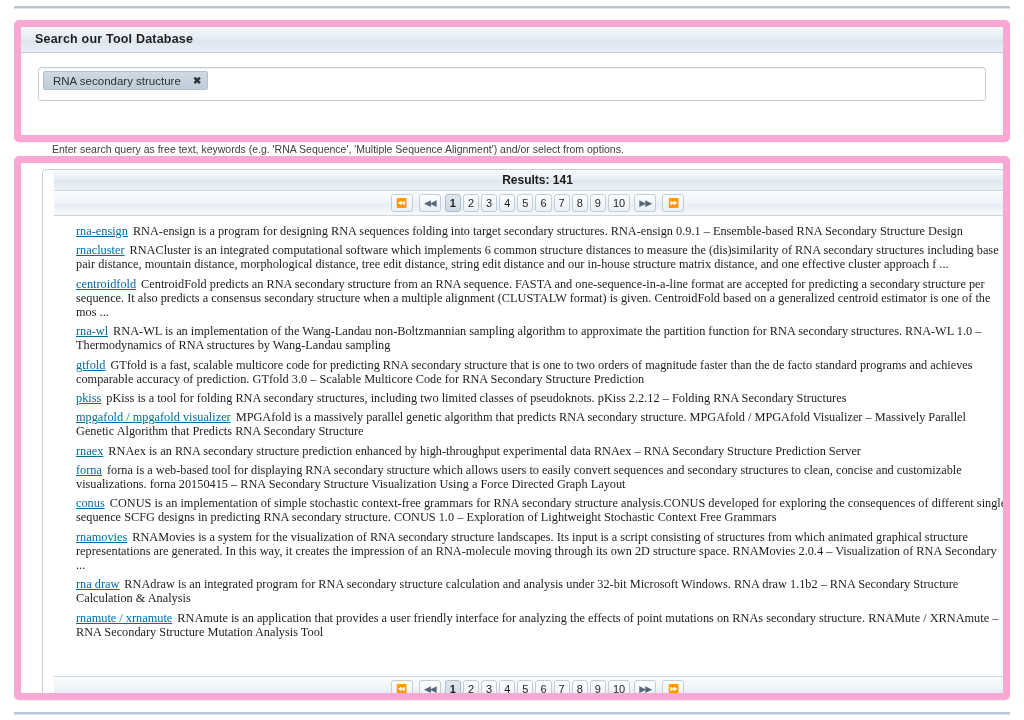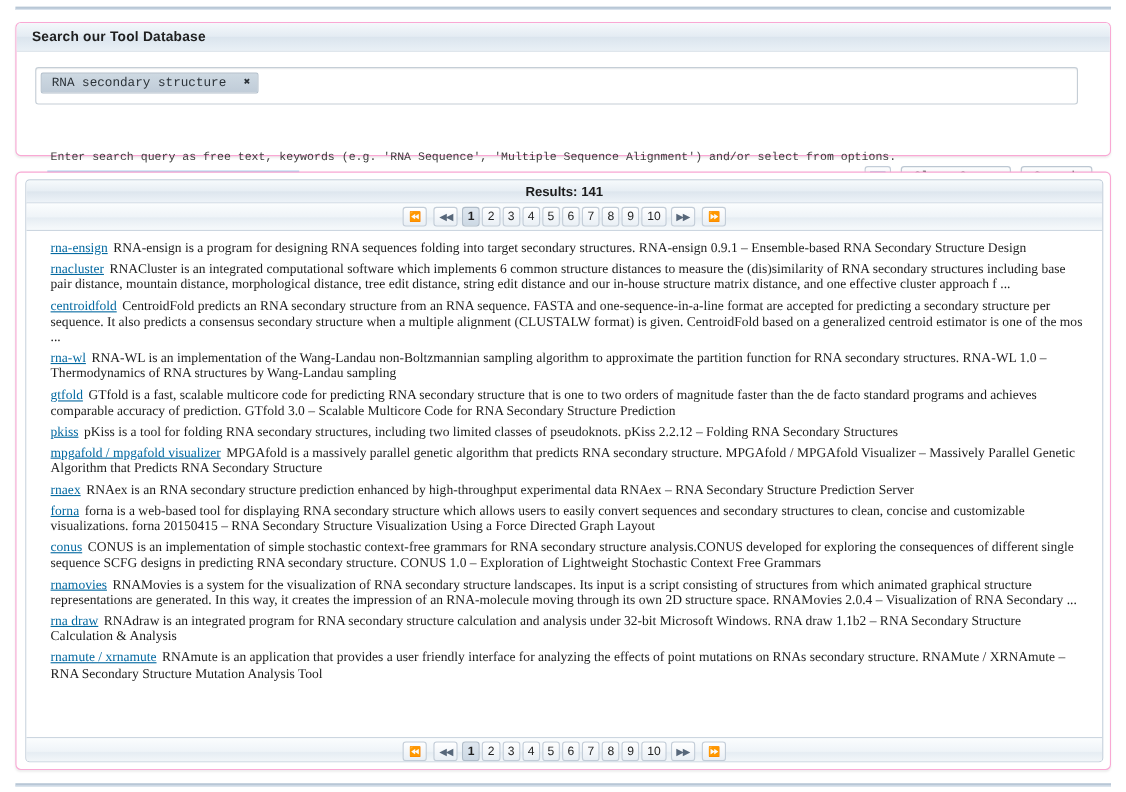--- a/index.html
+++ b/index.html
@@ -28,21 +28,21 @@
     background: #b8c7d6;
     border-bottom: 1px solid #dce5ee;
   }
   .page-rule.top { top: 6px; }
   .page-rule.bottom { top: 712px; }
 
   
   .panel {
     position: absolute;
     background: #ffffff;
-    border: 1px solid #f9a8d4;
+    border: 7px solid #f9a8d4;
     border-radius: 5px;
     box-sizing: border-box;
     box-shadow: 0 1px 2px rgba(0,0,0,0.07);
   }
 
   
   #search-panel {
     left: 14px;
     top: 20px;
     width: 996px;
@@ -59,21 +59,20 @@
     padding-left: 14px;
     font-size: 12.5px;
     font-weight: bold;
     color: #1f1f1f;
     letter-spacing: 0.2px;
   }
 
   #search-body {
     position: relative;
     height: 96px;
-    font-family: Liberation Mono, monospace;
   }
 
   
   .token-field {
     position: absolute;
     left: 17px;
     top: 14px;
     width: 948px;
     height: 34px;
     background: #ffffff;
@@ -185,29 +184,30 @@
   #results-panel {
     left: 14px;
     top: 156px;
     width: 996px;
     height: 544px;
     overflow: hidden;
   }
 
   #results-inner {
     position: absolute;
-    left: 8px;
+    left: 21px;
     top: 6px;
     width: 980px;
     height: 530px;
     border: 1px solid #c3cfdb;
     border-radius: 4px;
     background: #ffffff;
     box-sizing: border-box;
     overflow: hidden;
+    padding-left: 11px;
   }
 
   .results-titlebar {
     height: 20px;
     line-height: 20px;
     text-align: center;
     font-size: 12px;
     font-weight: bold;
     color: #1b1b1b;
     background: linear-gradient(to bottom, #f6fafc 0%, #e7eef4 48%, #dde6ee 52%, #eef3f8 100%);

